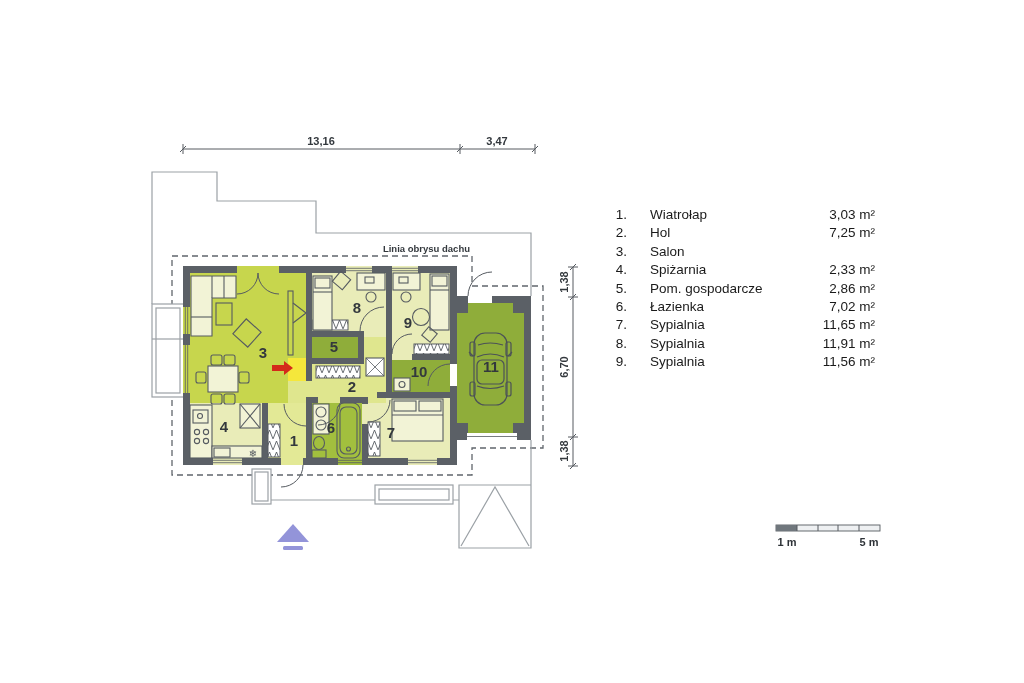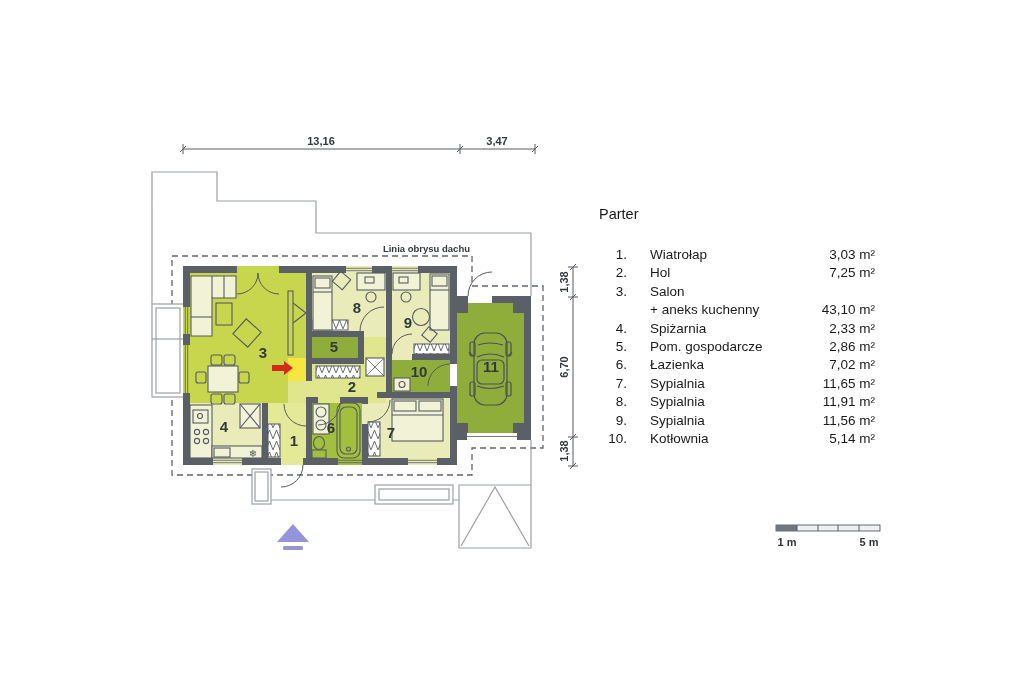--- a/index.html
+++ b/index.html
@@ -356,43 +356,37 @@
     <line class="dimln" x1="797" y1="525" x2="797" y2="531"></line>
     <line class="dimln" x1="818" y1="525" x2="818" y2="531"></line>
     <line class="dimln" x1="838" y1="525" x2="838" y2="531"></line>
     <line class="dimln" x1="859" y1="525" x2="859" y2="531"></line>
     <text class="scalet" x="787" y="546">1 m</text>
     <text class="scalet" x="869" y="546">5 m</text>
   </g>
 </svg>
 
 <div class="legend">
-  <p class="title">Parter</p>
   <div class="rows">
     <div class="lrow">
       <span class="lnum">1.</span>
       <span class="lname">Wiatrołap</span>
       <span class="larea">3,03 m²</span>
     </div>
     <div class="lrow">
       <span class="lnum">2.</span>
       <span class="lname">Hol</span>
       <span class="larea">7,25 m²</span>
     </div>
     <div class="lrow">
       <span class="lnum">3.</span>
       <span class="lname">Salon</span>
       <span class="larea"></span>
     </div>
     <div class="lrow">
-      <span class="lnum"></span>
-      <span class="lname">+ aneks kuchenny</span>
-      <span class="larea">43,10 m²</span>
-    </div>
-    <div class="lrow">
       <span class="lnum">4.</span>
       <span class="lname">Spiżarnia</span>
       <span class="larea">2,33 m²</span>
     </div>
     <div class="lrow">
       <span class="lnum">5.</span>
       <span class="lname">Pom. gospodarcze</span>
       <span class="larea">2,86 m²</span>
     </div>
     <div class="lrow">
@@ -408,21 +402,16 @@
     <div class="lrow">
       <span class="lnum">8.</span>
       <span class="lname">Sypialnia</span>
       <span class="larea">11,91 m²</span>
     </div>
     <div class="lrow">
       <span class="lnum">9.</span>
       <span class="lname">Sypialnia</span>
       <span class="larea">11,56 m²</span>
     </div>
-    <div class="lrow">
-      <span class="lnum">10.</span>
-      <span class="lname">Kotłownia</span>
-      <span class="larea">5,14 m²</span>
-    </div>
   </div>
 </div>
 
 </div>
 
 </body></html>

